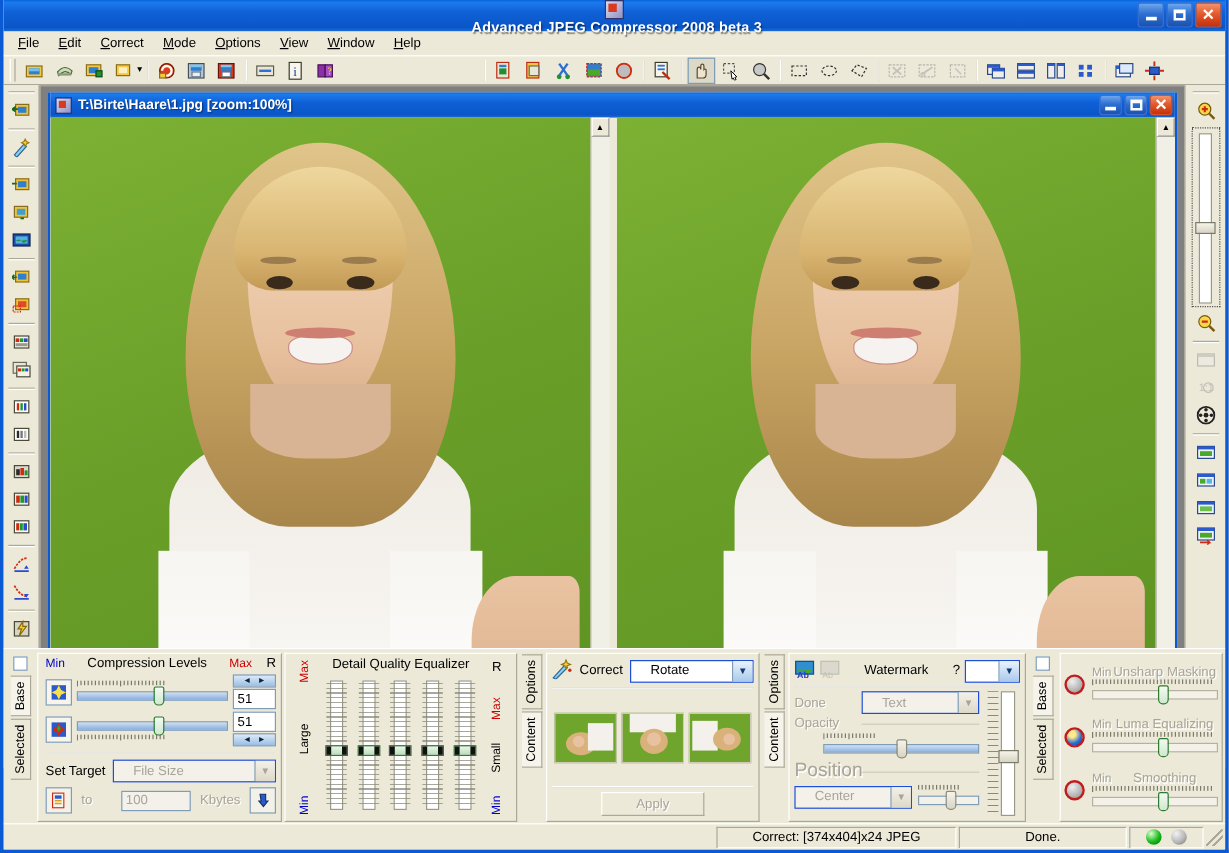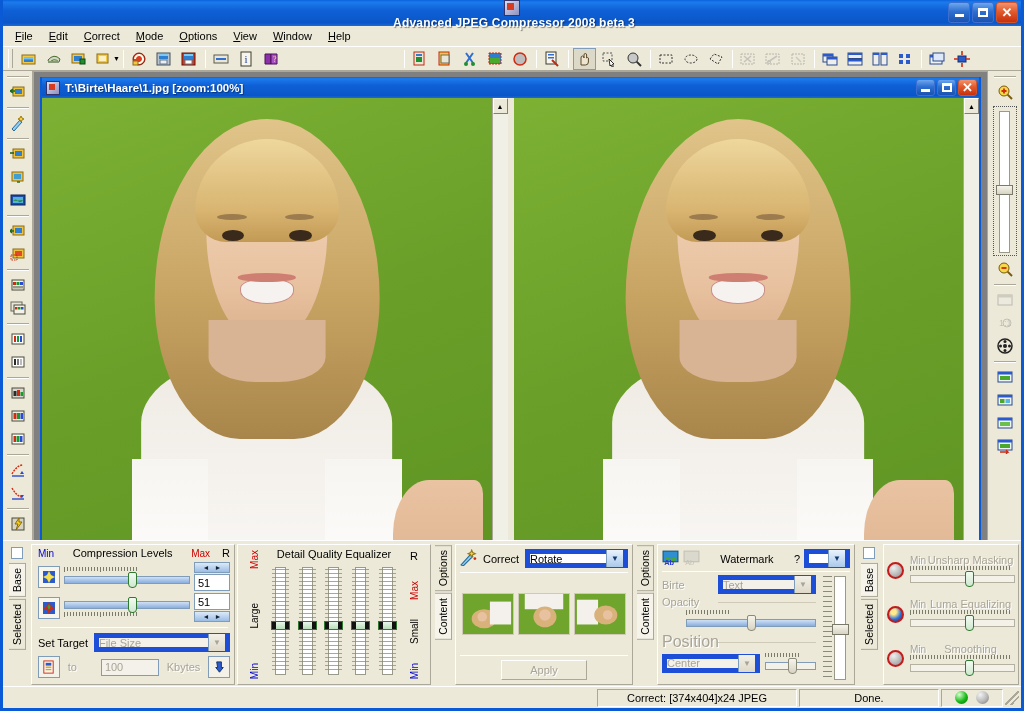--- a/index.html
+++ b/index.html
@@ -208,22 +208,22 @@
     background:repeating-linear-gradient(180deg,#8a8a7a 0 1px, transparent 1px 4px);
     opacity:.75;}
   .vs-knob{position:absolute;left:-1px;width:19px;height:9px;
     background:linear-gradient(180deg,#e9f7e9,#b7ddb7);
     border:1px solid #2f7a2f;}
   .vs-knob:before,.vs-knob:after{content:"";position:absolute;top:0px;width:4px;height:7px;background:#111;}
   .vs-knob:before{left:0;} .vs-knob:after{right:0;}
 
   .vlabel{writing-mode:vertical-rl;transform:rotate(180deg);font-size:10px;}
 
-  .combo{height:19px;background:#fff;border:5px solid #1d4ed8;display:flex;align-items:center;
-    padding-left:0;font-size:11px;}
+  .combo{height:19px;background:#fff;border:1px solid #1d4ed8;display:flex;align-items:center;
+    padding-left:16px;font-size:11px;}
   .combo .arrow{margin-left:auto;width:17px;height:17px;
     background:linear-gradient(180deg,#eaf3fd,#aac9ea);border-left:1px solid #7f9db9;
     display:flex;align-items:center;justify-content:center;font-size:8px;color:#103a73;}
   .combo.disabled{background:#f3f1e9;color:#a8a498;}
   .combo.disabled .arrow{background:linear-gradient(180deg,#f2f0e8,#ded9c8);color:#a8a498;}
   .btn{height:20px;background:#ece9d8;border:1px solid #aca899;
     border-top-color:#fff;border-left-color:#fff;
     display:flex;align-items:center;justify-content:center;font-size:11px;}
   .btn.disabled{color:#a8a498;text-shadow:1px 1px 0 #fff;}
   .dis{color:#a8a498;text-shadow:1px 1px 0 #fff;}
@@ -1159,21 +1159,21 @@
             <div class="combo" style="width:46px">
               <span></span>
               <span class="arrow">▼</span>
             </div>
           </div>
           <div style="height:1px;background:#aca899;margin-top:3px;border-bottom:1px solid #fff;"></div>
 
           <div style="flex:1;display:flex;gap:4px;padding-top:3px;">
             <div style="flex:1;display:flex;flex-direction:column;gap:2px;">
               <div style="display:flex;align-items:center;">
-                <span class="dis" style="font-size:11px;width:56px;">Birte</span>
+                <span class="dis" style="font-size:11px;width:56px;">Done</span>
                 <div class="combo disabled" style="flex:1">
                   <span>Text</span>
                   <span class="arrow">▼</span>
                 </div>
               </div>
               <div style="display:flex;align-items:center;">
                 <span class="dis" style="font-size:11px;width:56px;">Opacity</span>
                 <div style="flex:1;height:1px;background:#cfcab8;"></div>
               </div>
               <div style="padding-left:24px;">

